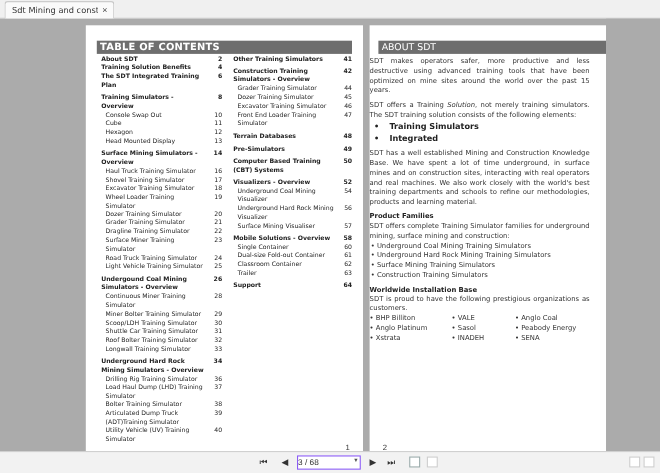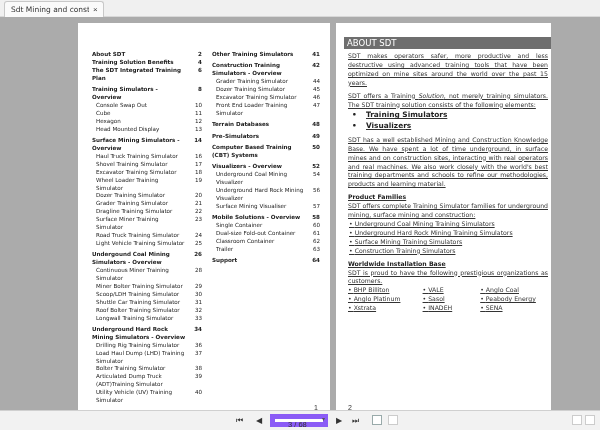--- a/index.html
+++ b/index.html
@@ -31,55 +31,56 @@
   .toc-row.main { font-weight: bold; }
   .toc-row.sub .t { padding-left: 4px; font-weight: normal; }
   .toc-row.sub .n { font-weight: normal; }
   .toc-row.gap { margin-top: 3.5px; }
   .page-num { position: absolute; bottom: 8px; font-size: 7px; color: #333; }
   .page-left .page-num { right: 12px; }
   .page-right .page-num { left: 12px; }
 
   
   .about-header { position: absolute; left: 8px; top: 14px; width: 207px; height: 12px; background: #6e6e6e; color: #fff; font-size: 8.5px; line-height: 12px; padding-left: 3px; font-family: "DejaVu Sans", sans-serif; }
-  .about-body { position: absolute; left: 12px; top: 29px; width: 200px; font-size: 6.2px; line-height: 8.9px; color: #333; font-family: "DejaVu Sans", sans-serif; text-align: justify; text-decoration: underline; }
+  .about-body { position: absolute; left: 0; top: 29px; width: 200px; font-size: 6.2px; line-height: 8.9px; color: #333; font-family: "DejaVu Sans", sans-serif; text-align: justify; }
   .about-body p { margin-bottom: 4px; }
   .bul-big { list-style: none; margin: -3px 0 5px 0; }
   .bul-big li { font-size: 7.4px; font-weight: bold; color: #222; line-height: 10.2px; padding-left: 4px; }
   .bul-big li .dot { display: inline-block; width: 14px; }
   .bul-big li .extra { font-weight: normal; color: #444; }
   .sec-title { font-weight: bold; color: #222; margin-top: 2px; }
   .bul-small { list-style: none; margin-bottom: 4px; }
   .bul-small li { padding-left: 1px; }
   .cust-grid { display: grid; grid-template-columns: 1.1fr 0.85fr 1fr; }
   .cust-grid div { white-space: nowrap; }
 
   
   .toolbar { position: absolute; left: 0; top: 410px; width: 600px; height: 20px; background: #f2f2f2; border-top: 1px solid #d0d0d0; }
   .tb-btn { position: absolute; top: 4px; font-size: 8px; color: #333; cursor: pointer; line-height: 12px; }
-  .page-input { position: absolute; left: 270px; top: 3px; width: 58px; height: 13px; border: 5px solid #8b5cf6; background: #fff; font-size: 7.5px; padding-left: 13px; line-height: 11px; color: #333; }
+  .page-input { position: absolute; left: 270px; top: 3px; width: 58px; height: 13px; border: 1px solid #8b5cf6; background: #fff; font-size: 7.5px; padding-left: 0; line-height: 11px; color: #333; }
   .page-dd { position: absolute; left: 322px; top: 4px; font-size: 6px; color: #555; }
   .tb-icon { position: absolute; top: 4px; width: 10px; height: 10px; border: 1px solid #9aa; background: #fff; }
   .tb-icon.dim { border-color: #ccc; }
 </style>
 </head>
 <body>
 
 <div class="app">
 
   <div class="tabbar">
     <div class="tab">
       <span class="tab-title">Sdt Mining and constru...</span>
       <span class="tab-close">×</span>
     </div>
   </div>
 
   <div class="viewer">
 
     <div class="page page-left">
+      <div class="toc-header">TABLE OF CONTENTS</div>
       <div class="toc-col c1" id="toc-c1">
           <div class="toc-row main">
             <span class="t">About SDT</span>
             <span class="n">2</span>
           </div>
           <div class="toc-row main">
             <span class="t">Training Solution Benefits</span>
             <span class="n">4</span>
           </div>
           <div class="toc-row main">
@@ -284,21 +285,21 @@
       <div class="page-num">1</div>
     </div>
 
     <div class="page page-right">
       <div class="about-header">ABOUT SDT</div>
       <div class="about-body">
         <p>SDT makes operators safer, more productive and less destructive using advanced training tools that have been optimized on mine sites around the world over the past 15 years.</p>
         <p><span>SDT offers a Training </span><em>Solution</em><span>, not merely training simulators. The SDT training solution consists of the following elements:</span></p>
         <ul class="bul-big" id="elements-list">
             <li><span class="dot">•</span><span>Training Simulators</span><span class="extra"></span></li>
-            <li><span class="dot">•</span><span>Visualizers</span><span class="extra"></span></li>
+            <li><span class="dot">•</span><span>Integrated</span><span class="extra"></span></li>
           </ul>
         <p>SDT has a well established Mining and Construction Knowledge Base. We have spent a lot of time underground, in surface mines and on construction sites, interacting with real operators and real machines. We also work closely with the world's best training departments and schools to refine our methodologies, products and learning material.</p>
         <div class="sec-title">Product Families</div>
         <div>SDT offers complete Training Simulator families for underground mining, surface mining and construction:</div>
         <ul class="bul-small" id="families-list">
             <li><span>• </span><span>Underground Coal Mining Training Simulators</span></li>
             <li><span>• </span><span>Underground Hard Rock Mining Training Simulators</span></li>
             <li><span>• </span><span>Surface Mining Training Simulators</span></li>
             <li><span>• </span><span>Construction Training Simulators</span></li>
           </ul>

